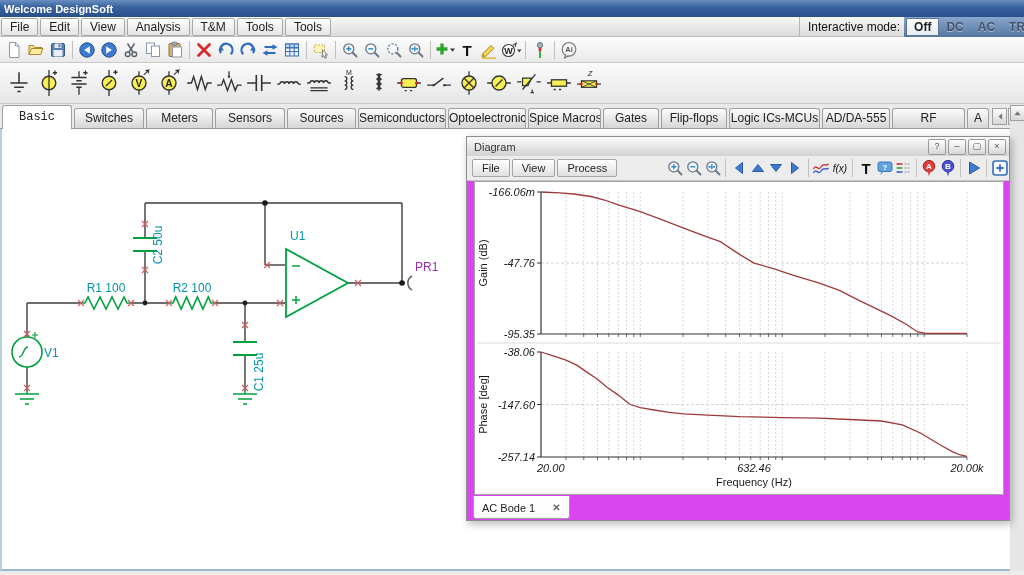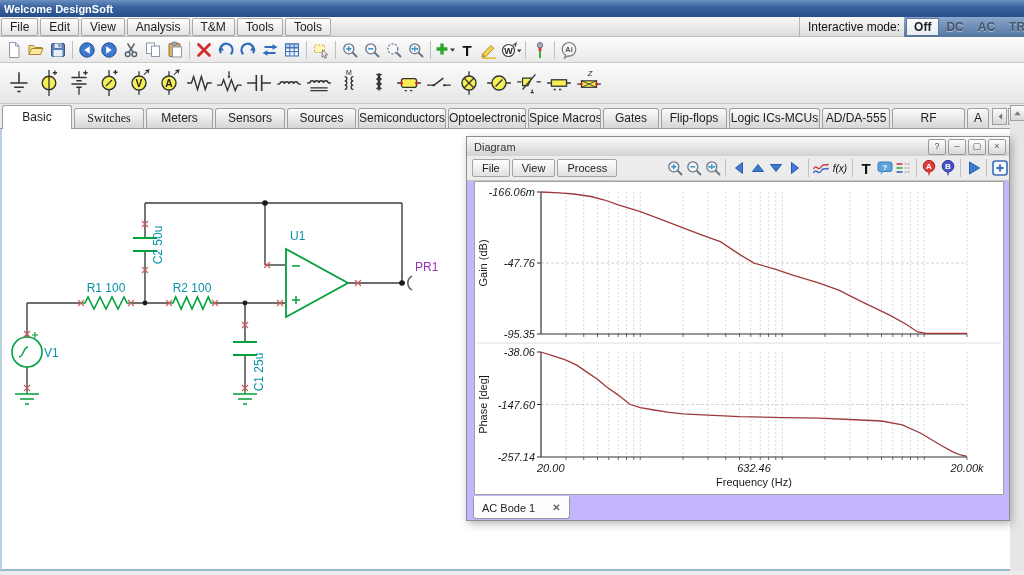--- a/index.html
+++ b/index.html
@@ -46,21 +46,21 @@
   .tab-arrow{width:13px;height:15px;border:1px solid #a0a0a0;background:linear-gradient(#fcfcfc,#d8d8d8);
     display:inline-flex;align-items:center;justify-content:center;margin:0 0 3px 1px;}
   
   #canvas{position:absolute;left:0;top:129px;width:1010px;height:442px;background:#fff;
     border-left:2px solid #bccde0;border-bottom:2px solid #9eb6d2;box-sizing:border-box;}
   #right-strip{position:absolute;left:1010px;top:104px;width:14px;height:467px;background:#e6e6e6;}
   .scroll-btn{width:13px;height:14px;border:1px solid #a0a0a0;background:linear-gradient(#fcfcfc,#d8d8d8);
     display:flex;align-items:center;justify-content:center;margin-top:1px;}
   svg text{font-family:"Liberation Sans",sans-serif;}
   
-  #dialog{position:absolute;left:466px;top:136px;width:544px;height:385px;background:#c4b5fd;
+  #dialog{position:absolute;left:466px;top:136px;width:544px;height:385px;background:#d946ef;
     border:1px solid #8e8e8e;box-shadow:2px 3px 8px rgba(0,0,0,.28);box-sizing:border-box;}
   .dlg-title{position:absolute;left:0;top:0;right:0;height:19px;
     background:linear-gradient(#fbfbfb,#d2d2d2);border-bottom:1px solid #b5b5b5;
     display:flex;align-items:center;justify-content:space-between;padding:0 3px 0 7px;
     font-size:11px;color:#333;}
   .dlg-btn{width:16px;height:14px;border:1px solid #999;border-radius:2px;margin-left:2px;
     background:linear-gradient(#ffffff,#d7d7d7);font-size:9px;line-height:12px;text-align:center;
     color:#555;display:inline-block;}
   .dlg-menu{position:absolute;left:0;top:19px;right:0;height:24px;background:#ececec;
     border-bottom:1px solid #c5c5c5;display:flex;align-items:center;padding-left:5px;}
@@ -398,22 +398,22 @@
           <text x="13" y="6.5" font-size="7" font-style="italic" fill="#222" text-anchor="middle">Z</text>
           <path d="M1 14h4M19 14h4" stroke="#333" stroke-width="1.2"></path>
           <rect x="5" y="11" width="14" height="6" fill="#f8ef55" stroke="#333" stroke-width="1.1"></rect>
           <path d="M5 11l14 6M19 11l-14 6" stroke="#333" stroke-width=".8"></path>
           <circle cx="5" cy="14" r="1.3" fill="#d22"></circle>
           <circle cx="19" cy="14" r="1.3" fill="#d22"></circle>
         </svg>
       </span>
     </div>
   <div id="tabs">
-      <span class="tab active" style="width: 70px;">Basic</span>
-      <span class="tab" style="width: 70px; font-family: Liberation Serif, serif;">Switches</span>
+      <span class="tab active" style="width: 70px; font-family: Liberation Mono, monospace;">Basic</span>
+      <span class="tab" style="width: 70px;">Switches</span>
       <span class="tab" style="width: 67px;">Meters</span>
       <span class="tab" style="width: 70px;">Sensors</span>
       <span class="tab" style="width: 69px;">Sources</span>
       <span class="tab" style="width: 88px;">Semiconductors</span>
       <span class="tab" style="width: 78px;">Optoelectronic</span>
       <span class="tab" style="width: 73px;">Spice Macros</span>
       <span class="tab" style="width: 56px;">Gates</span>
       <span class="tab" style="width: 66px;">Flip-flops</span>
       <span class="tab" style="width: 91px;">Logic ICs-MCUs</span>
       <span class="tab" style="width: 68px;">AD/DA-555</span>

